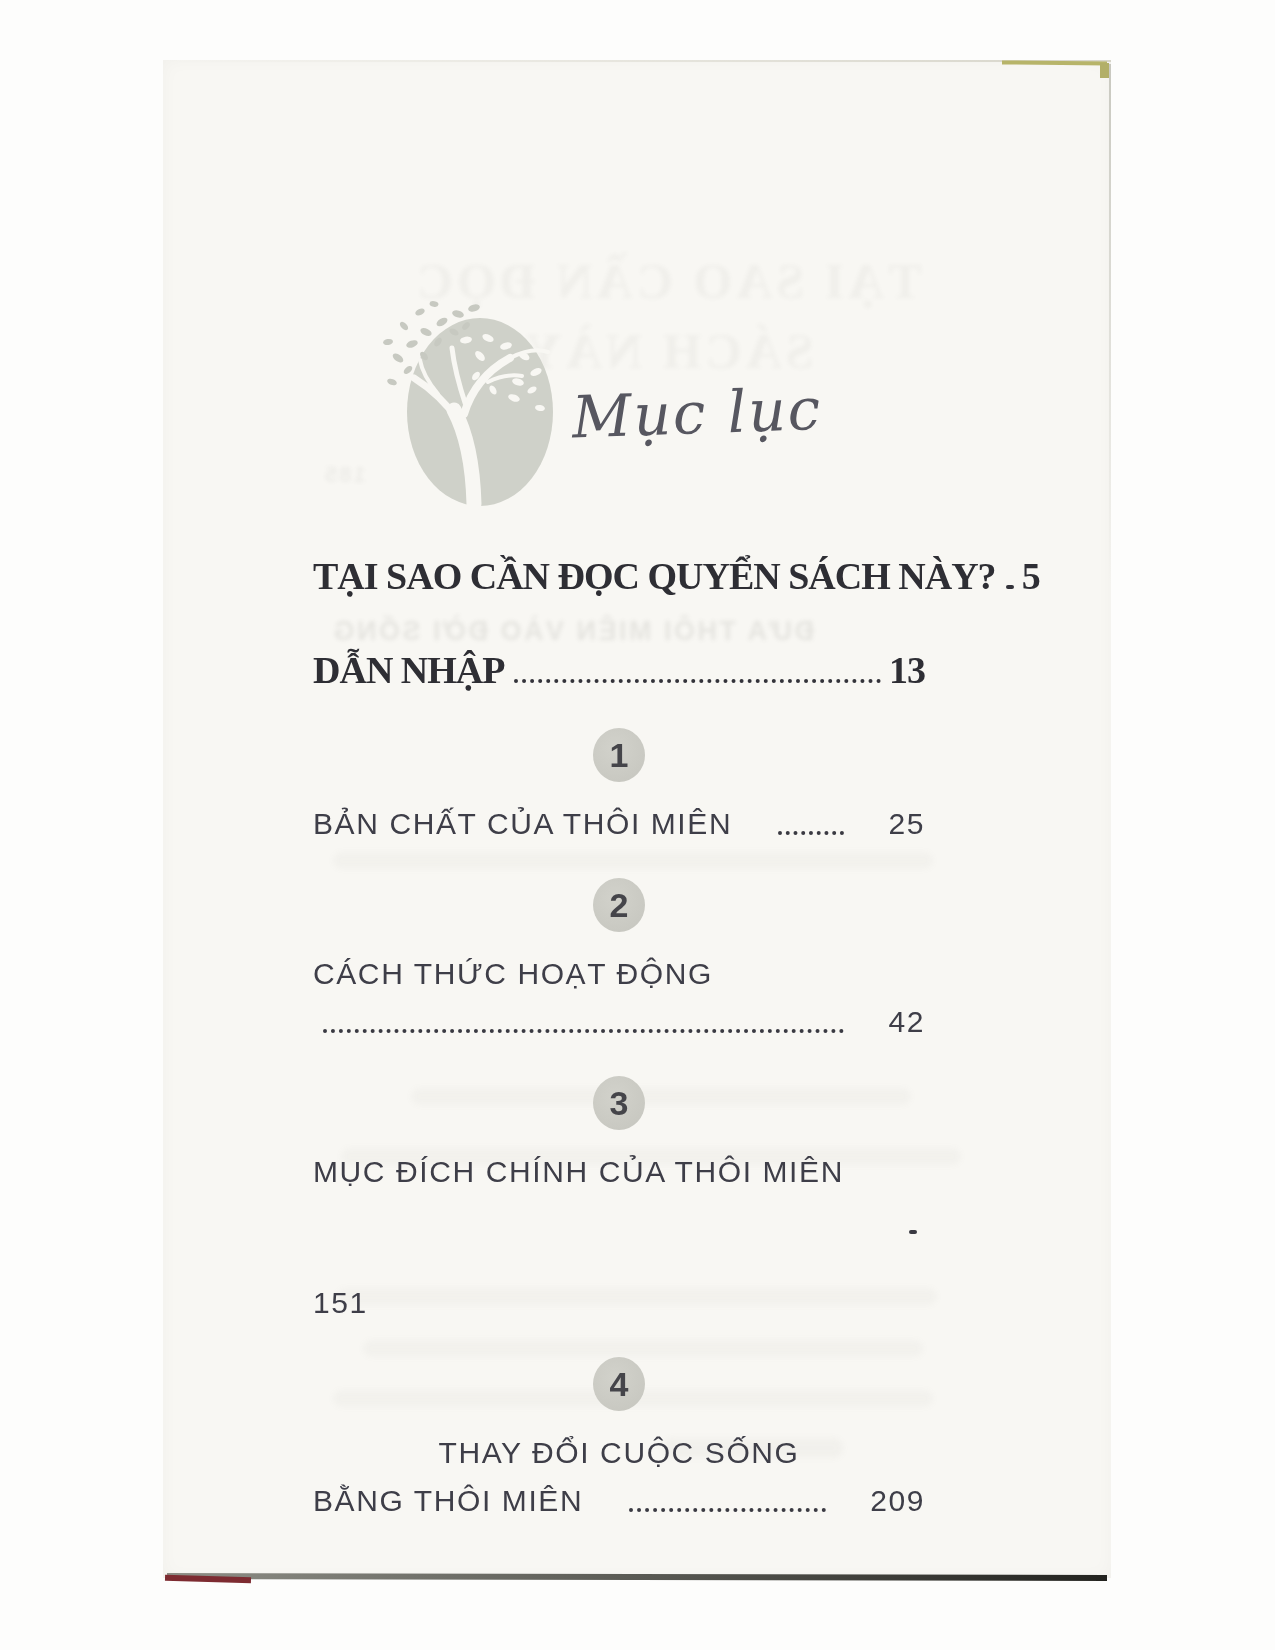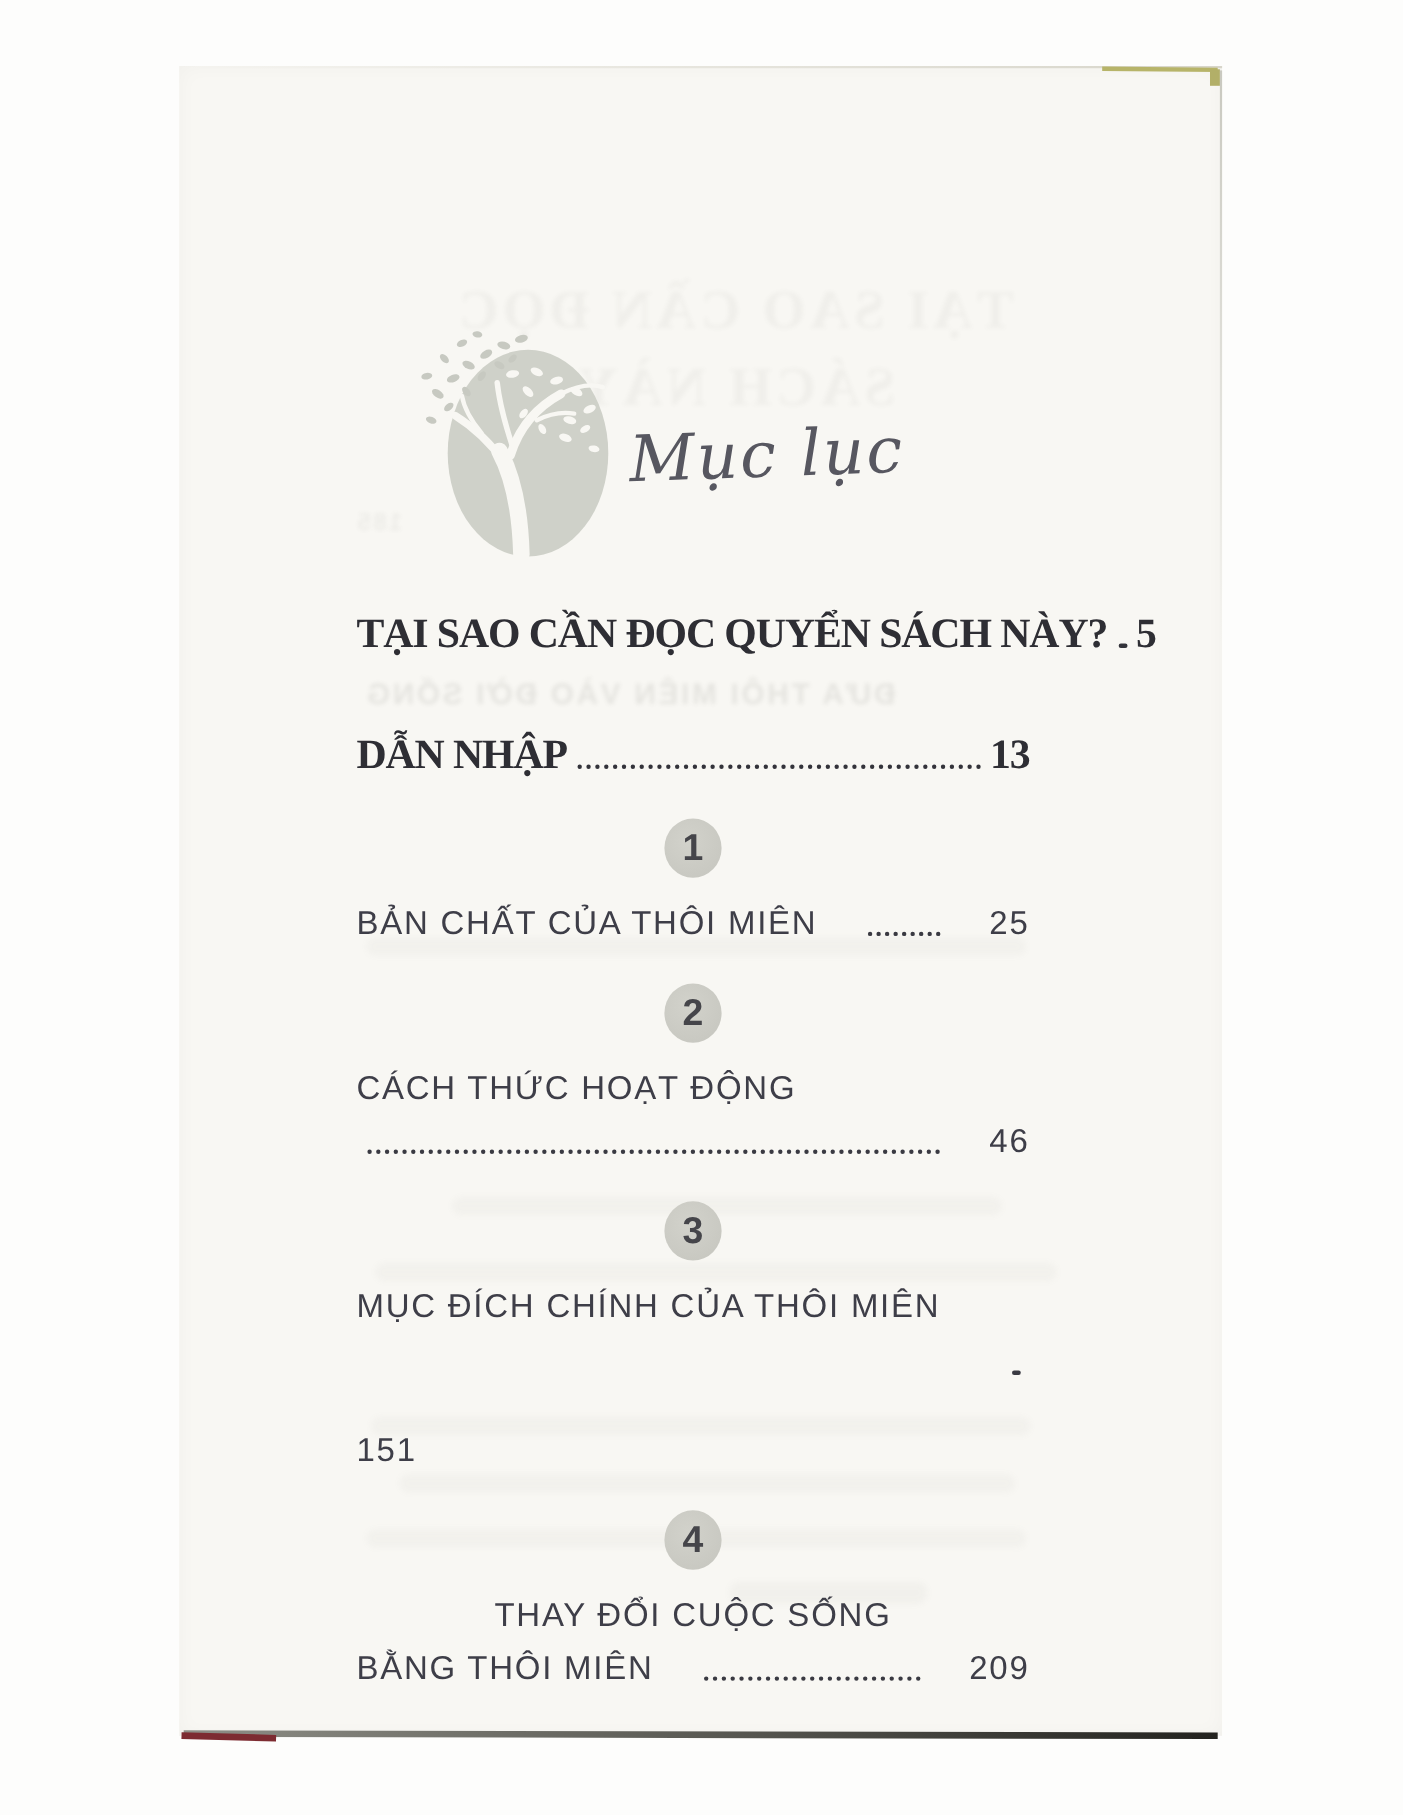--- a/index.html
+++ b/index.html
@@ -20,21 +20,21 @@
   .edge-bottom{position:absolute;left:4px;bottom:-2px;width:940px;height:6px;background:linear-gradient(90deg,#8e8e86,#55554f 55%,#23231f);transform:rotate(.12deg);}
   .edge-bottom-red{position:absolute;left:2px;bottom:-4px;width:86px;height:6px;background:#7d2b31;transform:rotate(1.6deg);}
   
   .logo{position:absolute;left:205px;top:230px;width:205px;height:230px;}
   .script-title{
     position:absolute;left:409px;top:318px;width:320px;
     font-family:"DejaVu Serif",serif;font-style:italic;font-weight:400;
     font-size:58px;color:#575760;transform:rotate(-2deg);letter-spacing:2px;
   }
   
-  .toc{position:absolute;left:161px;top:490px;width:612px;display:flex;flex-direction:column;}
+  .toc{position:absolute;left:150px;top:490px;width:612px;display:flex;flex-direction:column;}
   .row{display:flex;align-items:baseline;white-space:nowrap;}
   .row.front{
     font-family:"Liberation Serif","DejaVu Serif",serif;font-weight:700;
     font-size:38px;letter-spacing:-1px;color:#2e2e34;line-height:52px;
   }
   .row.chapter{
     font-size:30px;letter-spacing:1.6px;color:#3e3e48;line-height:44px;gap:36px;
   }
   .leader{
     flex:1;min-width:8px;align-self:flex-end;height:0;
@@ -144,38 +144,38 @@
     </svg>
 
     <div class="script-title">Mục lục</div>
 
     <div class="toc">
         <div class="row front" style="margin-top: 0px;">
           <span class="entry-title">TẠI SAO CẦN ĐỌC QUYỂN SÁCH NÀY?</span>
           <span class="leader"></span>
           <span class="pagenum">5</span>
         </div>
-        <div class="row front" style="margin-top: 58px;">
+        <div class="row front" style="margin-top: 42px;">
           <span class="entry-title">DẪN NHẬP</span>
           <span class="leader"></span>
           <span class="pagenum">13</span>
         </div>
         <div class="badge" style="margin-top: 32px;">1</div>
         <div class="row chapter" style="margin-top: 20px;">
           <span class="entry-title">BẢN CHẤT CỦA THÔI MIÊN</span>
           <span class="leader"></span>
           <span class="pagenum">25</span>
         </div>
         <div class="badge" style="margin-top: 32px;">2</div>
         <div class="row chapter" style="margin-top: 20px;">
           <span class="entry-title">CÁCH THỨC HOẠT ĐỘNG</span>
         </div>
         <div class="row chapter" style="margin-top: 4px;">
           <span class="leader"></span>
-          <span class="pagenum">46</span>
+          <span class="pagenum">42</span>
         </div>
         <div class="badge" style="margin-top: 32px;">3</div>
         <div class="row chapter" style="margin-top: 20px; flex-direction: column;">
           <span class="entry-title">MỤC ĐÍCH CHÍNH CỦA THÔI MIÊN</span>
           <span class="leader"></span>
           <span class="pagenum">151</span>
         </div>
         <div class="badge" style="margin-top: 32px;">4</div>
         <div class="row chapter" style="margin-top: 20px; justify-content: center;">
           <span class="entry-title">THAY ĐỔI CUỘC SỐNG</span>

